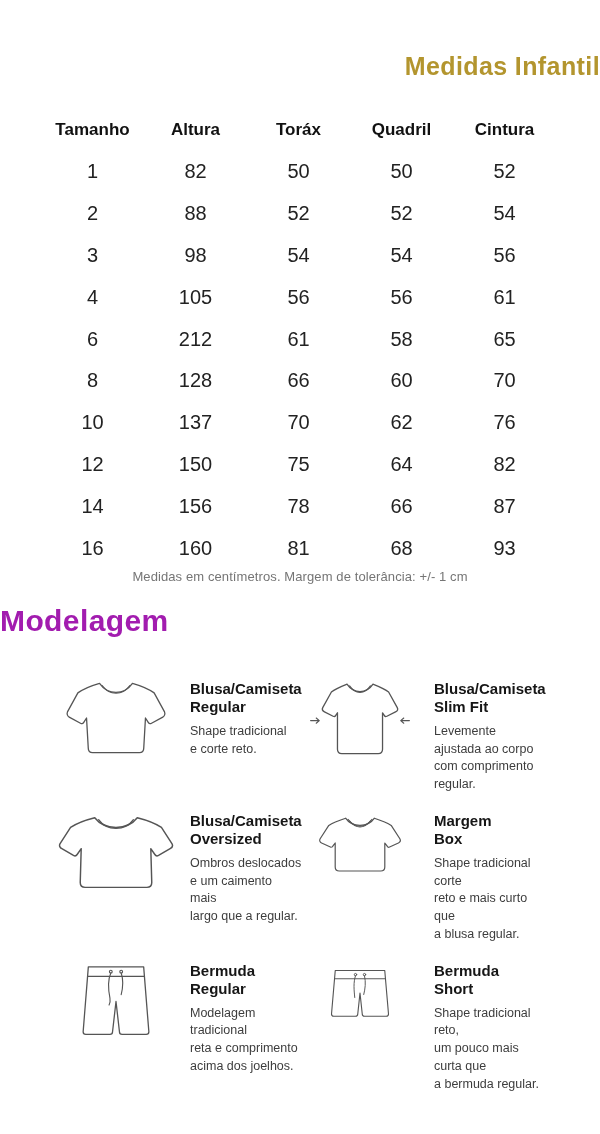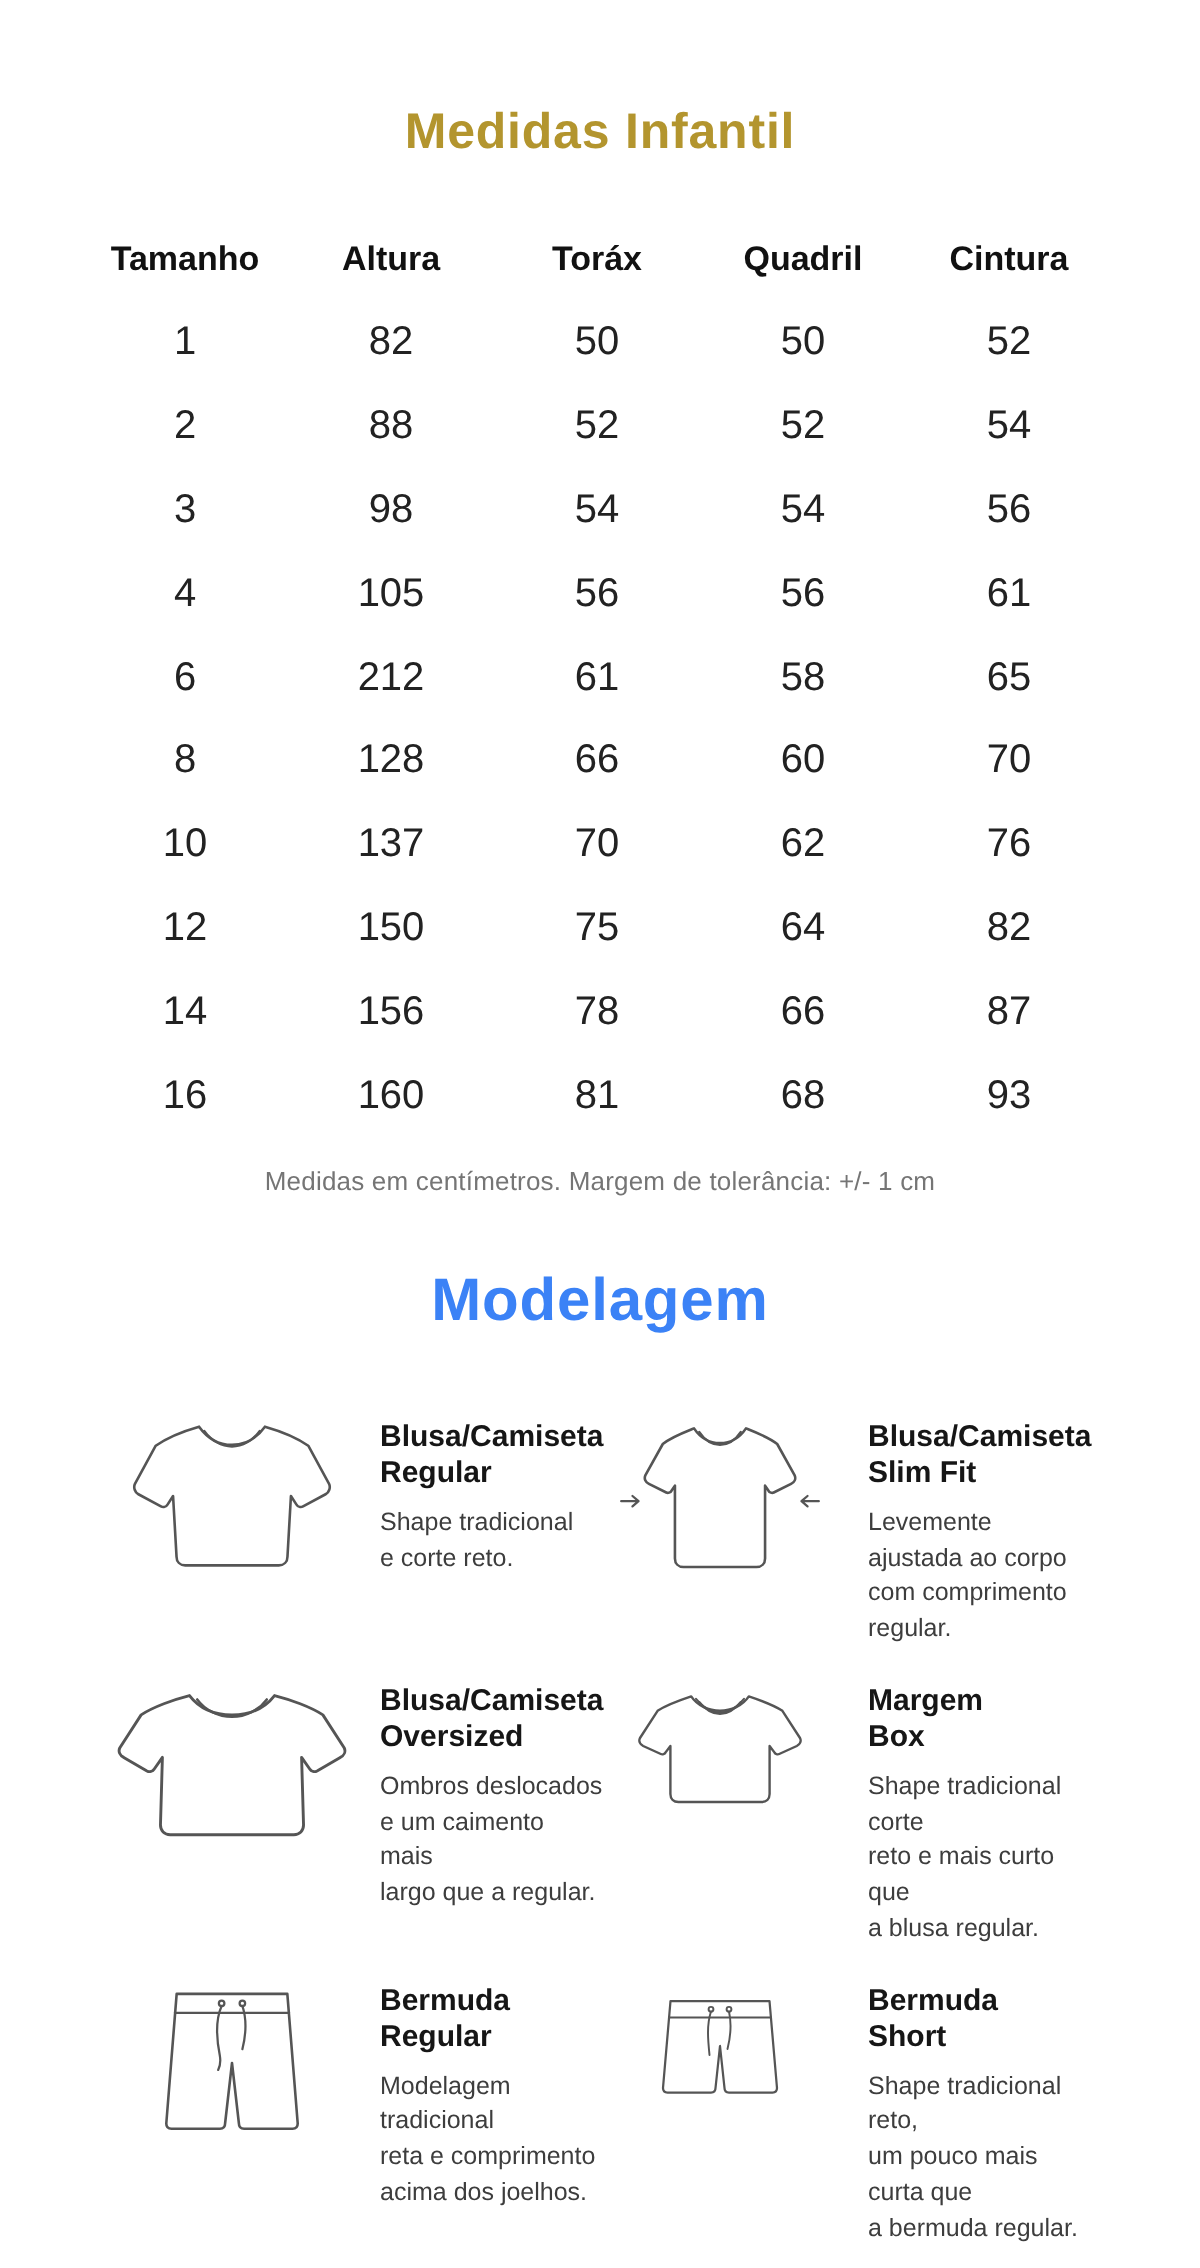--- a/index.html
+++ b/index.html
@@ -4,46 +4,46 @@
 <style>
   html,body { margin:0; padding:0; }
   body {
     width:600px; height:1134px; background:#ffffff; overflow:hidden;
     font-family:"Liberation Sans", sans-serif; color:#1d1d1d;
     -webkit-font-smoothing:antialiased;
   }
   .page { position:relative; width:600px; height:1134px; }
 
   .main-title {
-    padding-top:52px; text-align:center;
+    padding-top:52px; text-align:right;
     font-size:25px; font-weight:bold; letter-spacing:0.4px;
     color:#b3952e;
   }
 
   .size-table {
     display:grid; grid-template-columns:repeat(5,103px);
     width:515px; margin:28px 0 0 41px;
   }
   .size-table .hcell {
     height:42px; display:flex; align-items:center; justify-content:center;
     font-size:17px; font-weight:bold; color:#111;
   }
   .size-table .cell {
     height:41.8px; display:flex; align-items:center; justify-content:center;
     font-size:20px; font-weight:400; color:#222;
   }
 
   .table-note {
-    margin-top:14px; text-align:center;
+    margin-top:0; text-align:center;
     font-size:13px; color:#757575; letter-spacing:0.1px;
   }
 
   .model-title {
-    margin-top:36px; text-align:center;
-    font-size:30px; font-weight:bold; color:#3b82f6; letter-spacing:0.4px;
+    margin-top:20px; 
+    font-size:30px; font-weight:bold; color:#a21caf; letter-spacing:0.4px;
   }
 
   .model-grid {
     display:grid; grid-template-columns:244px 244px;
     margin:40px 0 0 56px; row-gap:16px;
   }
   .model-item { display:flex; gap:14px; min-height:92px; align-items:flex-start; }
   .icon-box {
     width:120px; flex:none; display:flex; justify-content:center; align-items:flex-start;
   }

